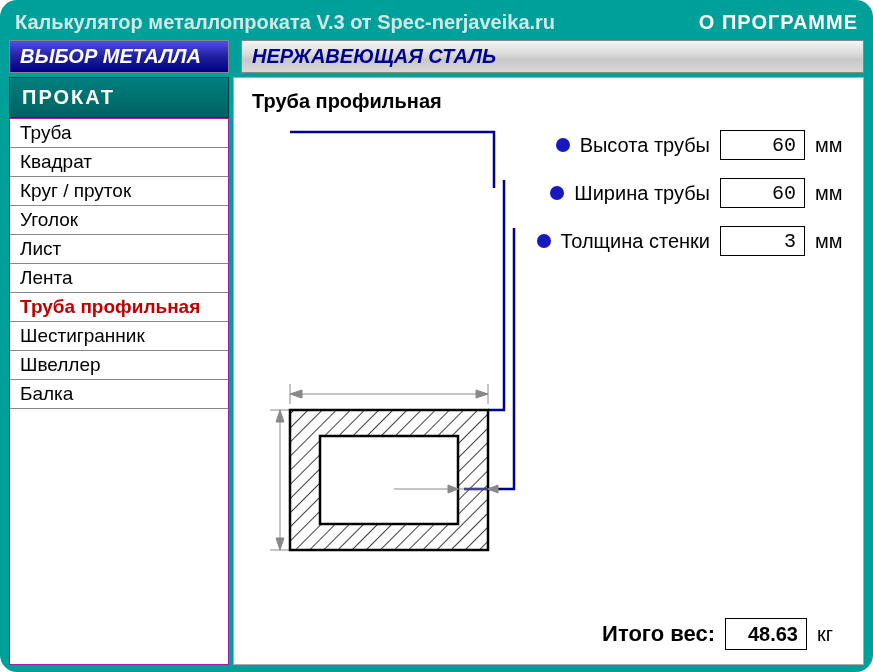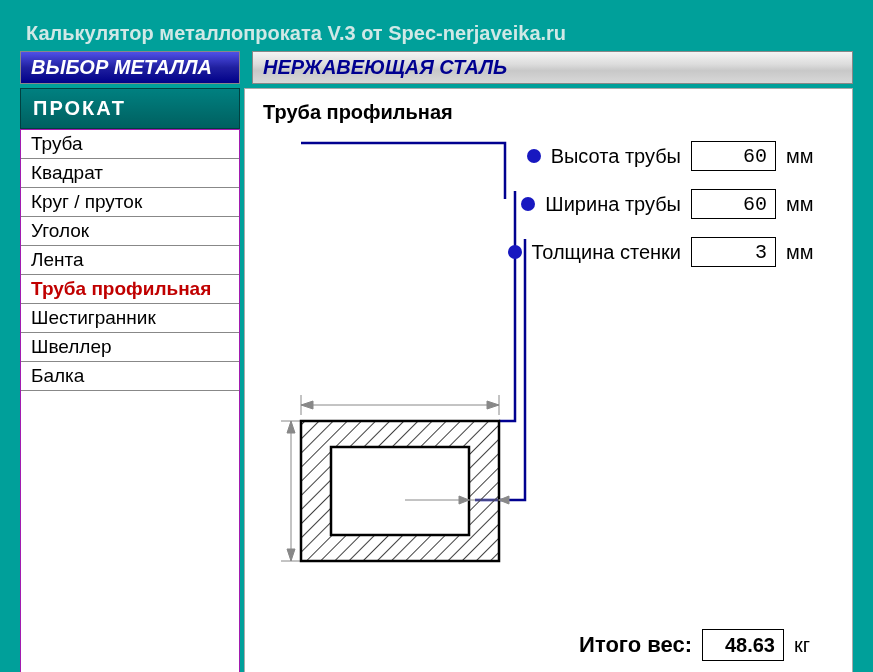--- a/index.html
+++ b/index.html
@@ -1,63 +1,65 @@
 <!DOCTYPE html>
 <html><head>
   <meta charset="utf-8">
   <style>
     * { box-sizing: border-box; margin: 0; padding: 0; }
     body { font-family: Arial, sans-serif; background: #fff; }
-    .app { width: 873px; height: 672px; background: #00a09a; padding: 20px; position: relative; }
+    .app { width: 873px; height: 672px; background: #00a09a; padding: 9px; position: relative; border-radius: 17px; }
     .titlebar { display: flex; justify-content: space-between; align-items: center; padding: 2px 6px 6px 6px; color: #e0f0ef; font-size: 20px; font-weight: bold; }
     .titlebar-left { color: #d0e8e6; }
     .titlebar-right { color: #fff; letter-spacing: 1px; }
     .header-row { display: flex; gap: 12px; margin-bottom: 4px; }
     .header-cell { background: linear-gradient(180deg, #f4f4f4 0%, #dcdcdc 40%, #c8c8c8 60%, #d8d8d8 100%); border: 1px solid #888; padding: 4px 10px; font-weight: bold; font-size: 20px; font-style: italic; }
     .header-cell.select { color: #fff; background: linear-gradient(180deg, #5050e8 0%, #2020a0 50%, #000088 100%); width: 220px; }
     .header-cell.material { color: #000090; flex: 1; }
     .content-row { display: flex; gap: 4px; height: 588px; }
     .sidebar { width: 220px; display: flex; flex-direction: column; gap: 0; }
     .sidebar-header { background: linear-gradient(180deg, #008080 0%, #006060 100%); color: #fff; font-weight: bold; font-size: 20px; padding: 8px 12px; border: 1px solid #004040; letter-spacing: 2px; }
     .sidebar-list { background: #fff; border: 1px solid #a21caf; flex: 1; }
     .sidebar-item { padding: 3px 10px; font-size: 19px; border-bottom: 1px solid #888; cursor: pointer; color: #000; }
     .sidebar-item.active { color: #c00000; font-weight: bold; }
     .main { flex: 1; background: #fff; border: 1px solid #aaa; padding: 12px 18px; position: relative; }
     .main-title { font-size: 20px; font-weight: bold; margin-bottom: 18px; }
-    .params { position: absolute; right: 36px; top: 52px; display: flex; flex-direction: column; gap: 18px; }
+    .params { position: absolute; right: 18px; top: 52px; display: flex; flex-direction: column; gap: 18px; }
     .param-row { display: flex; align-items: center; justify-content: flex-end; gap: 10px; }
     .bullet { width: 14px; height: 14px; border-radius: 50%; background: #1818c0; }
     .param-label { font-size: 20px; color: #000; }
     .param-input { width: 85px; height: 30px; border: 1px solid #000; text-align: right; padding: 2px 8px; font-size: 20px; font-family: Liberation Mono, monospace; }
     .param-unit { font-size: 20px; width: 30px; }
     .diagram { position: absolute; left: 20px; top: 46px; width: 440px; height: 440px; }
-    .result-row { position: absolute; right: 28px; bottom: 14px; display: flex; align-items: center; gap: 10px; }
+    .result-row { position: absolute; right: 16px; bottom: 14px; display: flex; align-items: center; gap: 10px; }
     .result-label { font-size: 22px; font-weight: bold; }
     .result-value { width: 82px; height: 32px; border: 1px solid #000; text-align: right; padding: 2px 8px; font-size: 20px; display:flex; align-items:center; justify-content:flex-end; font-weight:bold;}
     .result-unit { font-size: 20px; width: 30px; }
   </style>
 </head>
 <body>
 
 <div class="app">
   <div class="titlebar">
     <span class="titlebar-left">Калькулятор металлопроката V.3 от Spec-nerjaveika.ru</span>
+    <span class="titlebar-right">О ПРОГРАММЕ</span>
   </div>
   <div class="header-row">
     <div class="header-cell select">ВЫБОР МЕТАЛЛА</div>
     <div class="header-cell material">НЕРЖАВЕЮЩАЯ СТАЛЬ</div>
   </div>
   <div class="content-row">
     <div class="sidebar">
       <div class="sidebar-header">ПРОКАТ</div>
       <div class="sidebar-list" id="sidebar-list">
           <div class="sidebar-item">Труба</div>
           <div class="sidebar-item">Квадрат</div>
           <div class="sidebar-item">Круг / пруток</div>
           <div class="sidebar-item">Уголок</div>
+          <div class="sidebar-item">Лист</div>
           <div class="sidebar-item">Лента</div>
           <div class="sidebar-item active">Труба профильная</div>
           <div class="sidebar-item">Шестигранник</div>
           <div class="sidebar-item">Швеллер</div>
           <div class="sidebar-item">Балка</div>
         </div>
     </div>
     <div class="main">
       <div class="main-title">Труба профильная</div>
 

